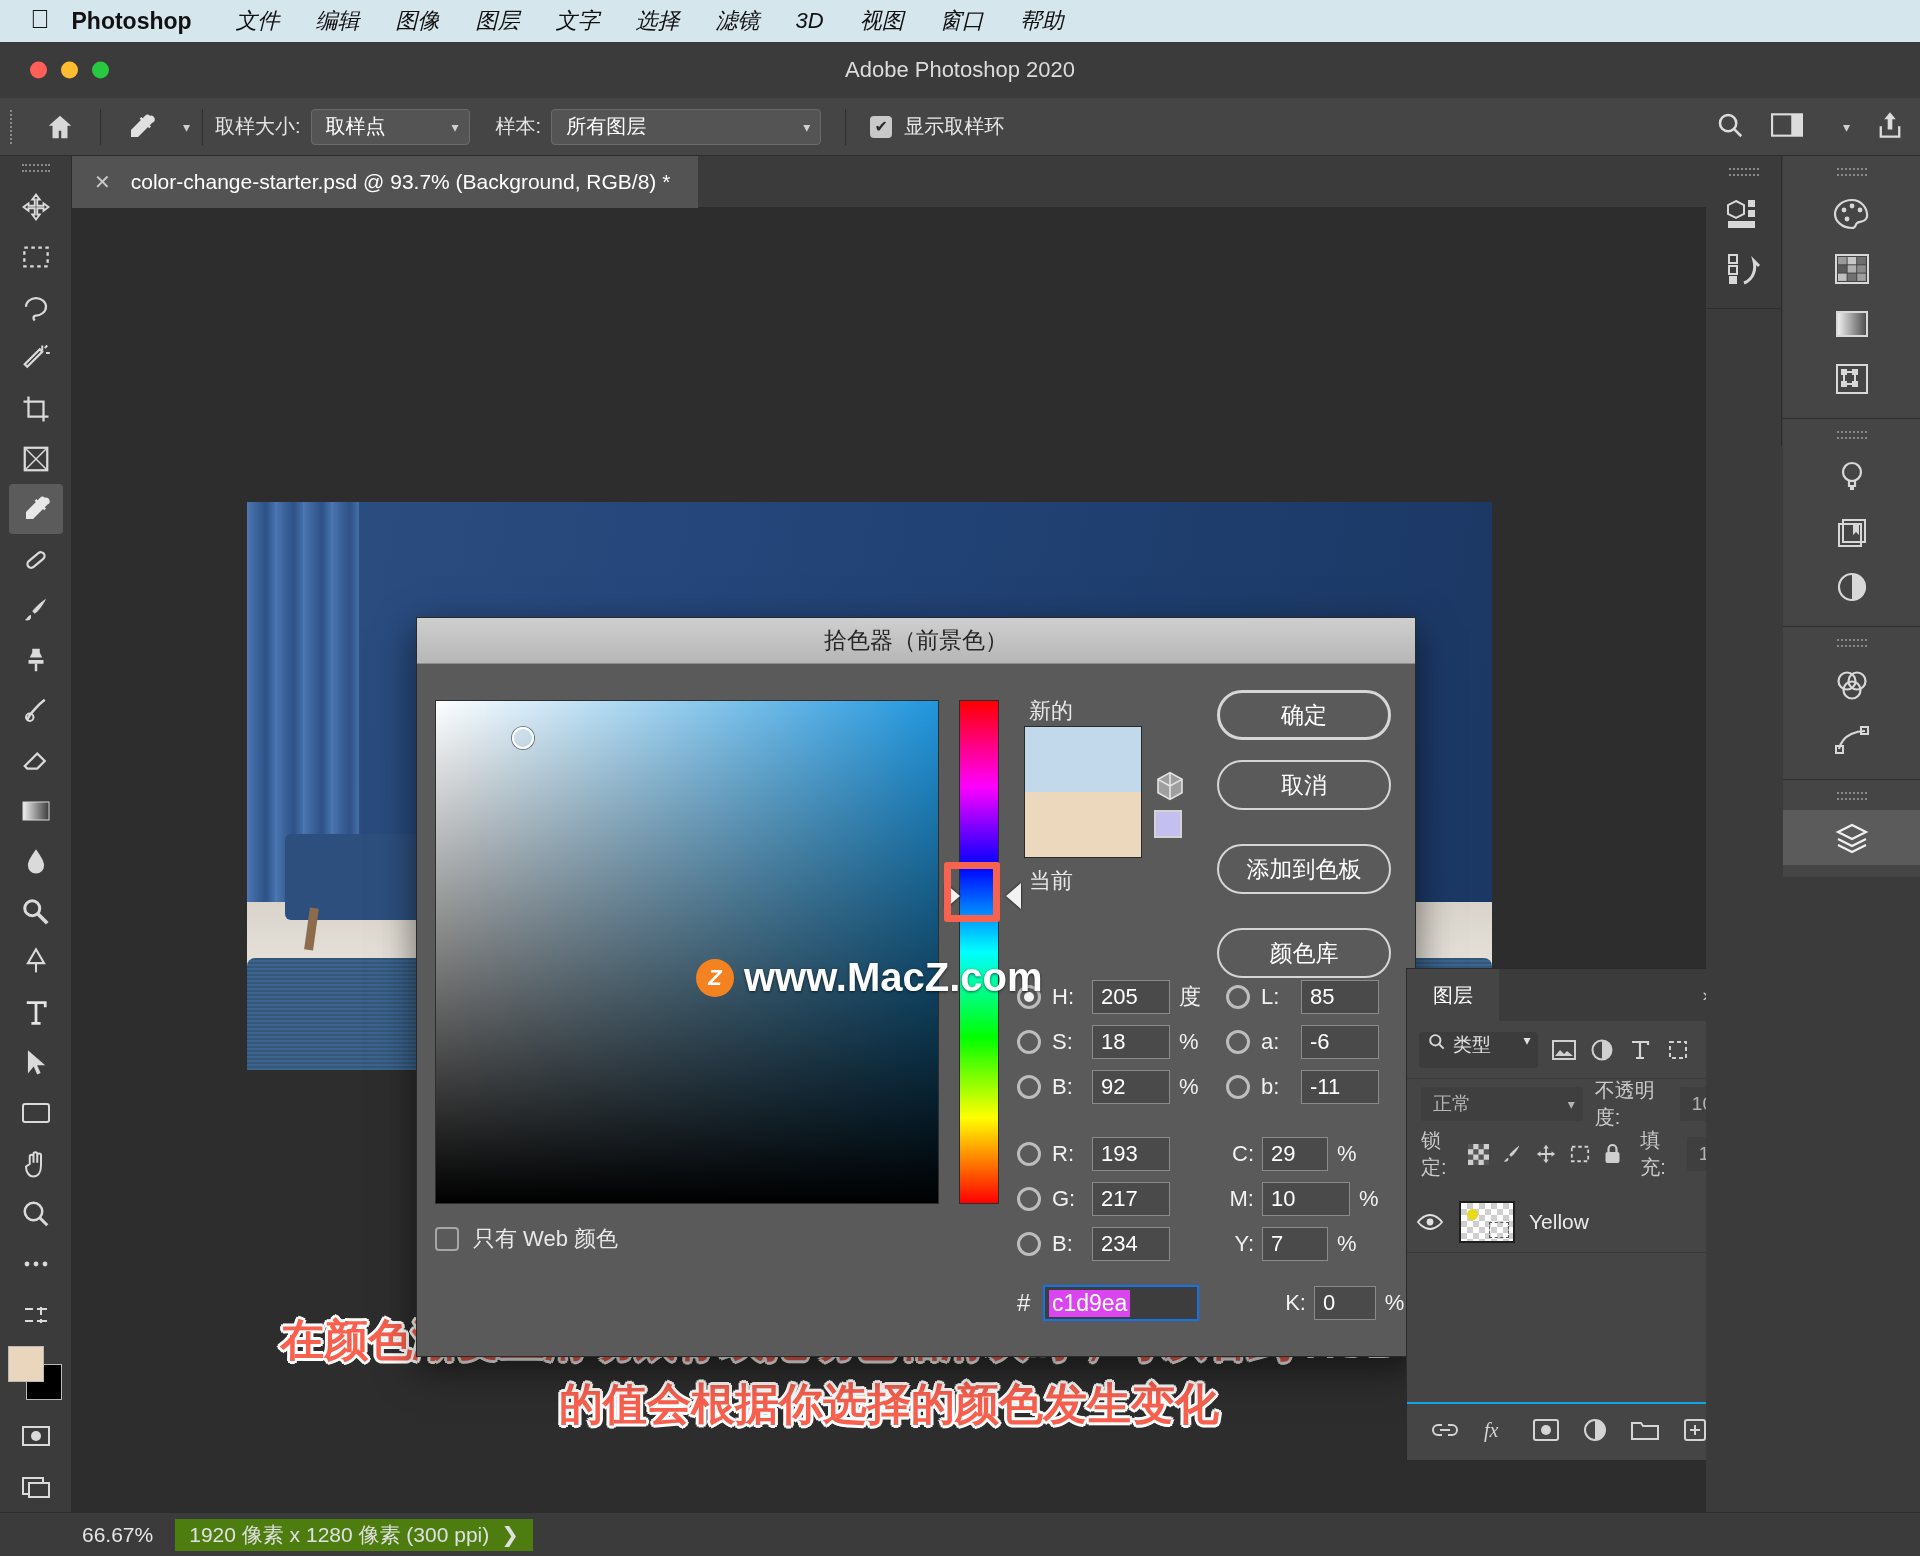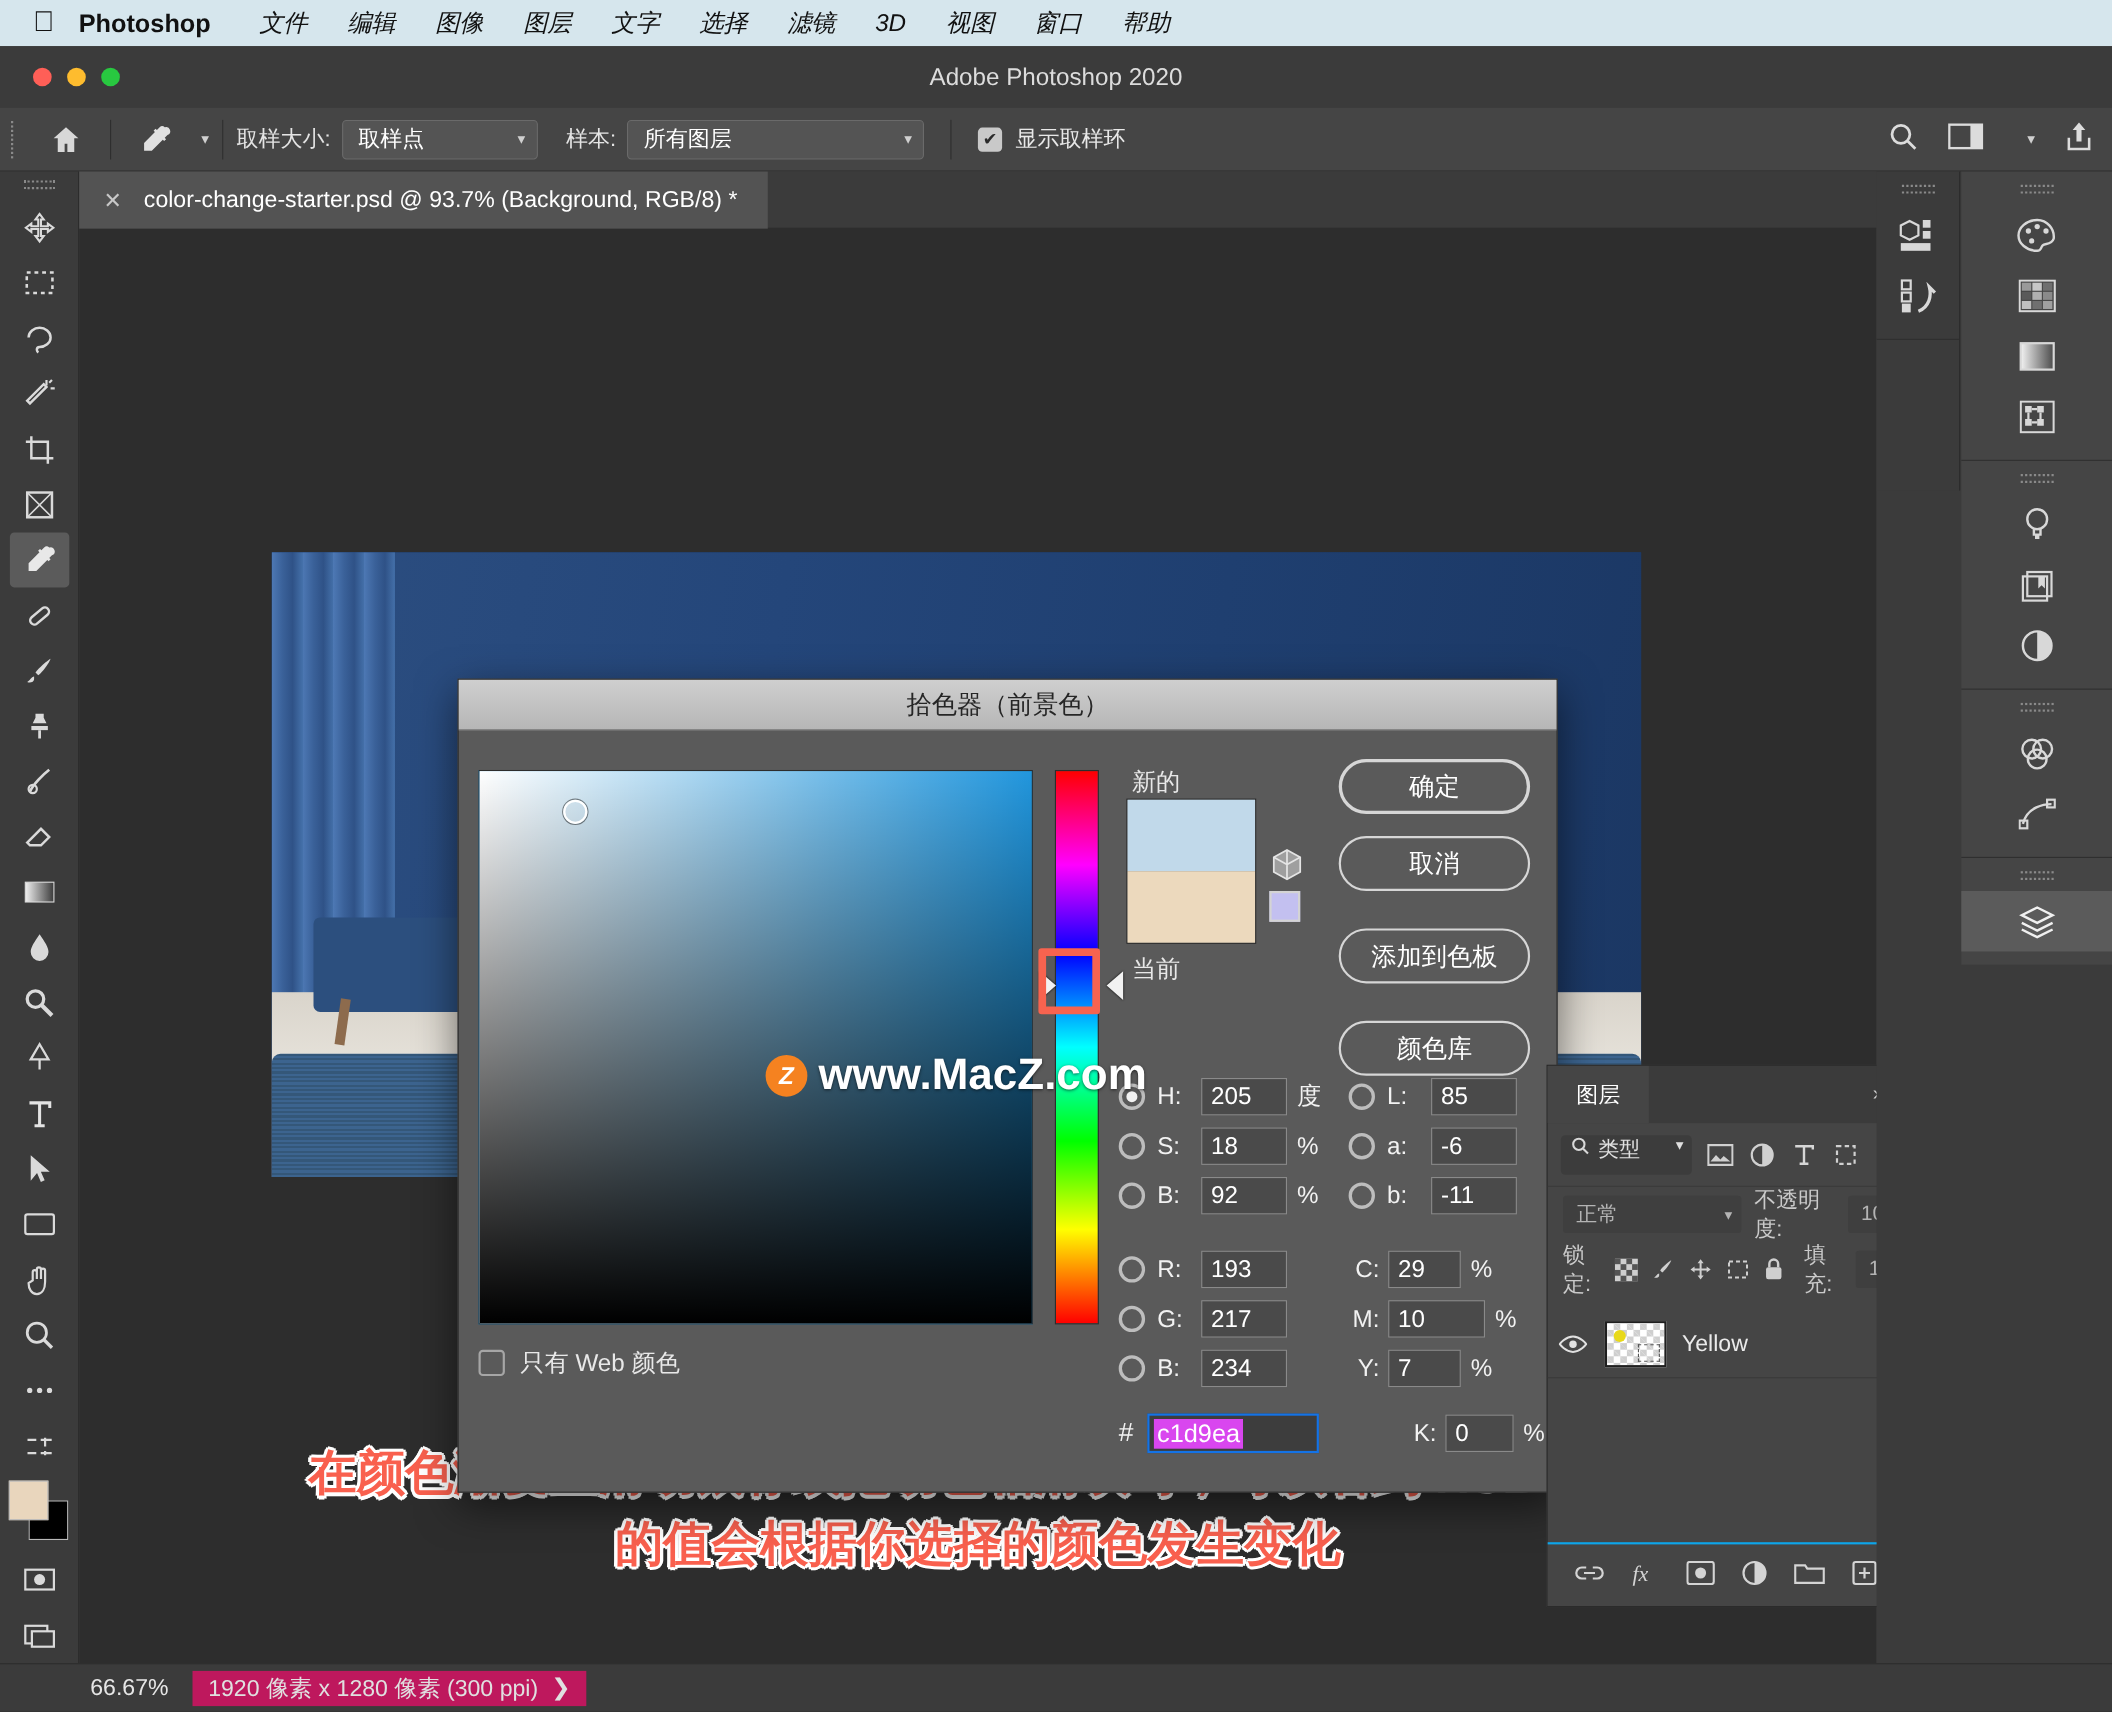--- a/index.html
+++ b/index.html
@@ -149,21 +149,21 @@
     background-size:12px 12px; background-position:0 0,6px 6px; }
   .thumb-room { position:absolute; inset:0; background:linear-gradient(160deg,#2f5a92 0%,#1d3c6a 70%,#d8d2c8 70%,#e8e4dc 100%); }
   .lp-bottom { position:absolute; left:0; bottom:0; width:370px; height:58px;
     background:#454545; border-top:2px solid #0ea5e9;
     display:flex; align-items:center; justify-content:space-around; padding:0 12px; }
 
   
   .statusbar { position:absolute; left:0; bottom:0; width:1920px; height:44px; background:#3b3b3b;
     display:flex; align-items:center; gap:0; padding-left:20px; border-top:1px solid #2c2c2c; }
   .st-zoom { font-size:21px; color:#e6e6e6; padding:0 22px 0 62px; }
-  .st-size { font-size:21px; color:#e0e0e0; background:#be185d; height:32px; display:flex;
+  .st-size { font-size:21px; color:#e0e0e0; background:#4d7c0f; height:32px; display:flex;
     align-items:center; padding:0 14px; gap:12px; }
 
   
   .cp { position:absolute; left:344px; top:409px; width:1000px; height:740px;
         background:#5a5a5a; border:1px solid #2a2a2a; box-shadow:0 12px 36px rgba(0,0,0,.55); }
   .cp-title { height:46px; background:linear-gradient(180deg,#cfcfcf,#b6b6b6);
     color:#262626; font-size:23px; display:flex; align-items:center; justify-content:center;
     border-bottom:1px solid #8d8d8d; }
   .cp-body { position:relative; height:694px; }
 
@@ -263,21 +263,21 @@
     </div>
     <div class="opt-sep"></div>
     <div class="opt-icon">
       <svg width="30" height="30" viewBox="0 0 24 24">
           <path d="M19 3a2.6 2.6 0 0 0-3.7 0l-2 2-1-1-1.4 1.4 1 1L4 14.4V20h5.6l8-8 1 1L20 11.6l-1-1 2-2A2.6 2.6 0 0 0 19 3z" fill="#e0e0e0"></path>
         </svg>
     </div>
     <span class="chev">▾</span>
     <div class="opt-sep"></div>
     <span class="opt-label">取样大小:</span>
-    <div class="opt-select" style="width:178px">
+    <div class="opt-select" style="width:159px">
       <span>取样点</span>
       <span class="chev">▾</span>
     </div>
     <span class="opt-label" style="margin-left:26px">样本:</span>
     <div class="opt-select" style="width:270px">
       <span>所有图层</span>
       <span class="chev">▾</span>
     </div>
     <div class="opt-sep" style="margin:0 24px"></div>
     <div class="opt-check">

